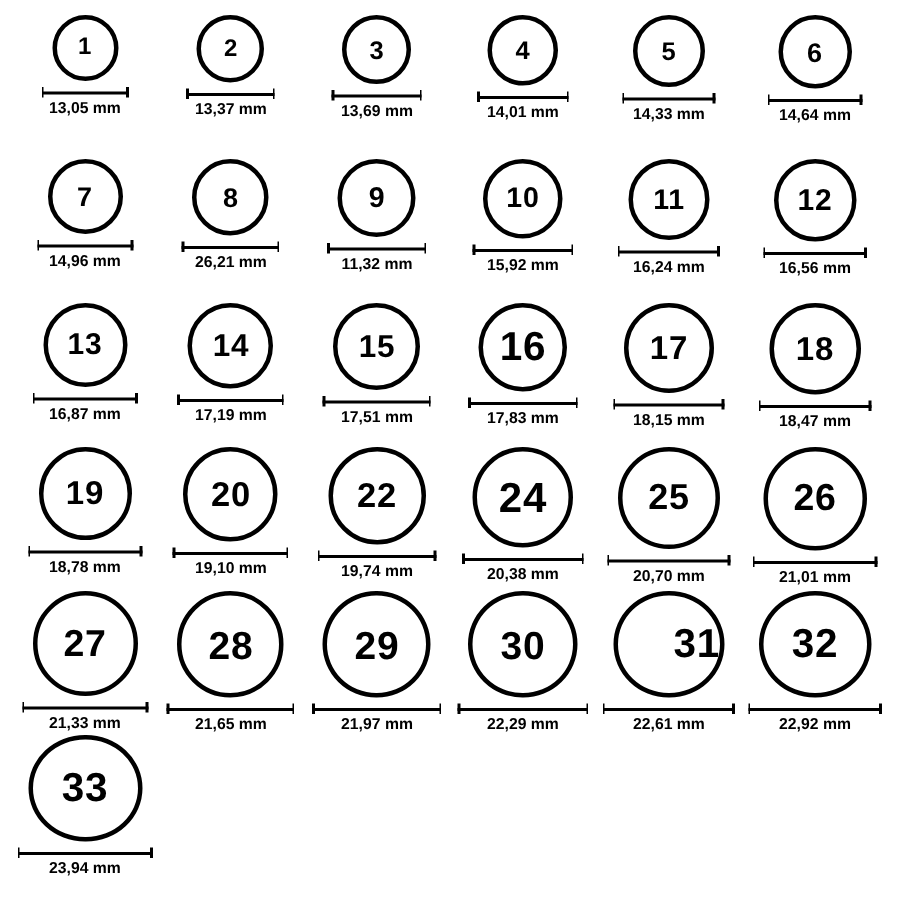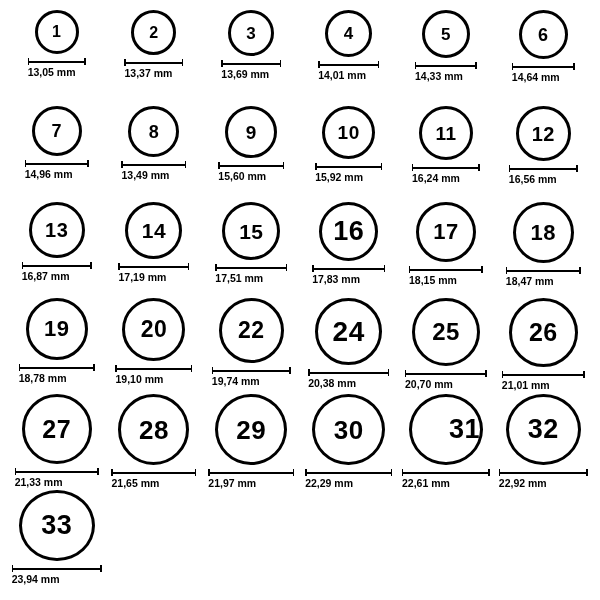--- a/index.html
+++ b/index.html
@@ -48,21 +48,21 @@
   .ring-number {
     font-weight: bold;
     color: #000000;
     line-height: 1;
     letter-spacing: 0.5px;
   }
   .measure {
     margin-top: 4px;
     display: flex;
     flex-direction: column;
-    align-items: flex-start;
+    align-items: center;
   }
   .measure-bar {
     position: relative;
     height: 7px;
   }
   .measure-bar::before,
   .measure-bar::after {
     content: "";
     position: absolute;
     top: 0;
@@ -172,32 +172,32 @@
         </div>
       </div>
       <div class="ring-cell">
         <div class="ring-circle" style="width: 51px; height: 51px;">
           <span class="ring-number" style="font-size: 18px;">8</span>
         </div>
         <div class="measure">
           <div class="measure-bar" style="width: 65px;">
             <div class="measure-line"></div>
           </div>
-          <div class="measure-label">13,49 mm</div>
+          <div class="measure-label">26,21 mm</div>
         </div>
       </div>
       <div class="ring-cell">
         <div class="ring-circle" style="width: 52px; height: 52px;">
           <span class="ring-number" style="font-size: 19px;">9</span>
         </div>
         <div class="measure">
           <div class="measure-bar" style="width: 66px;">
             <div class="measure-line"></div>
           </div>
-          <div class="measure-label">15,60 mm</div>
+          <div class="measure-label">11,32 mm</div>
         </div>
       </div>
       <div class="ring-cell">
         <div class="ring-circle" style="width: 53px; height: 53px;">
           <span class="ring-number" style="font-size: 19px;">10</span>
         </div>
         <div class="measure">
           <div class="measure-bar" style="width: 67px;">
             <div class="measure-line"></div>
           </div>

